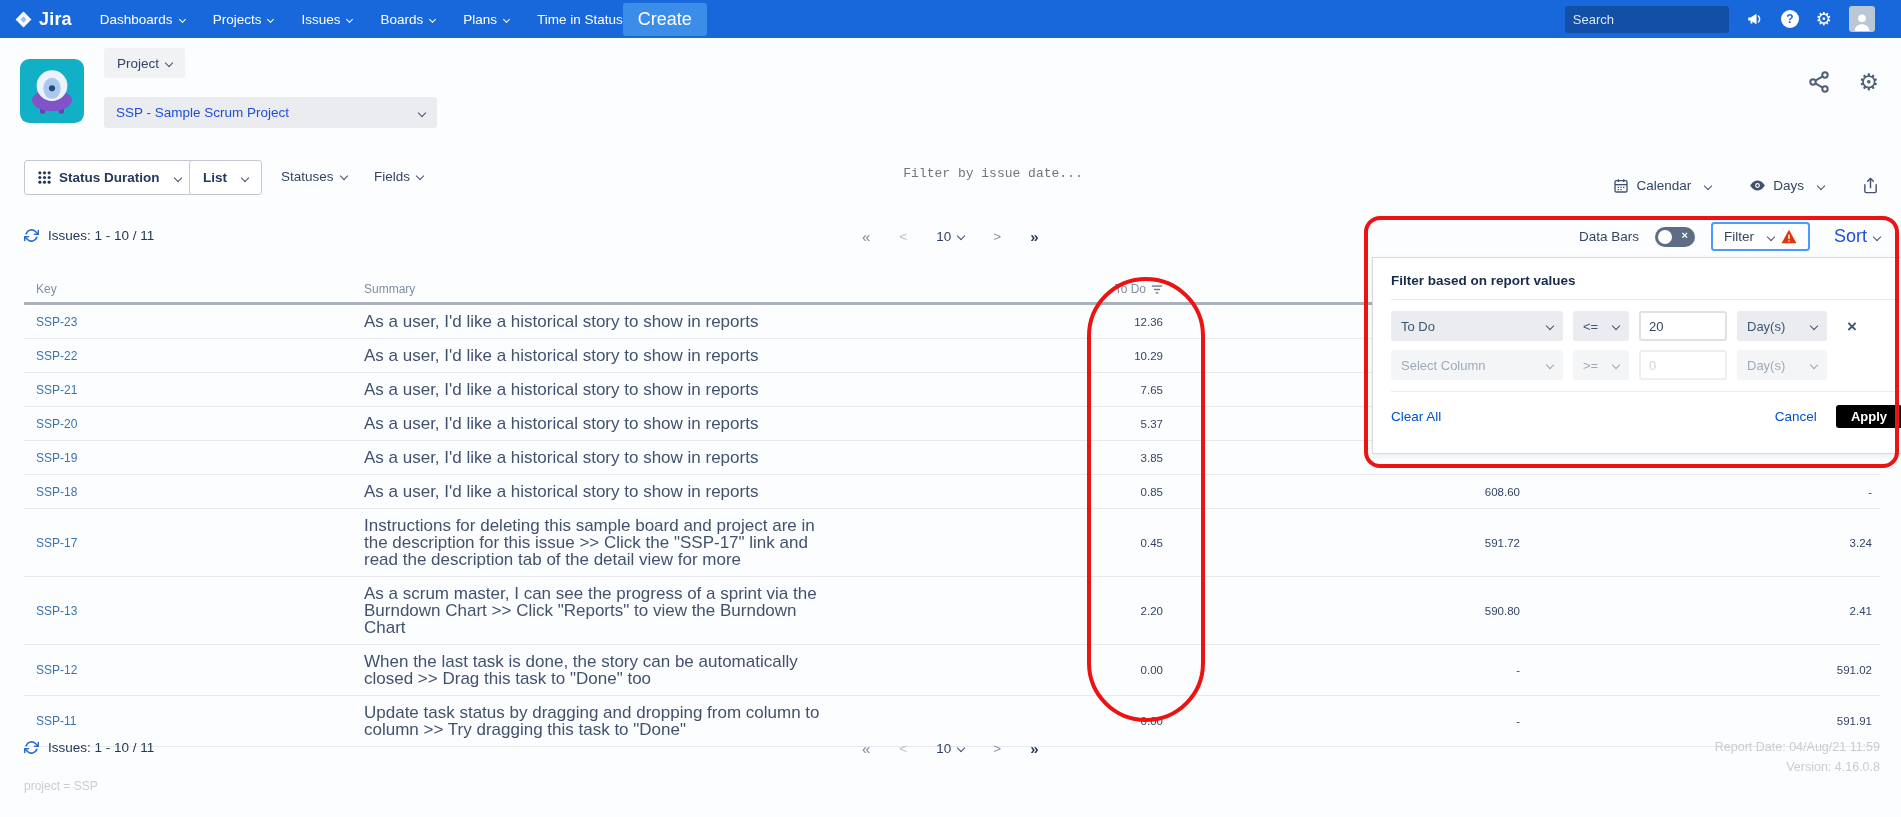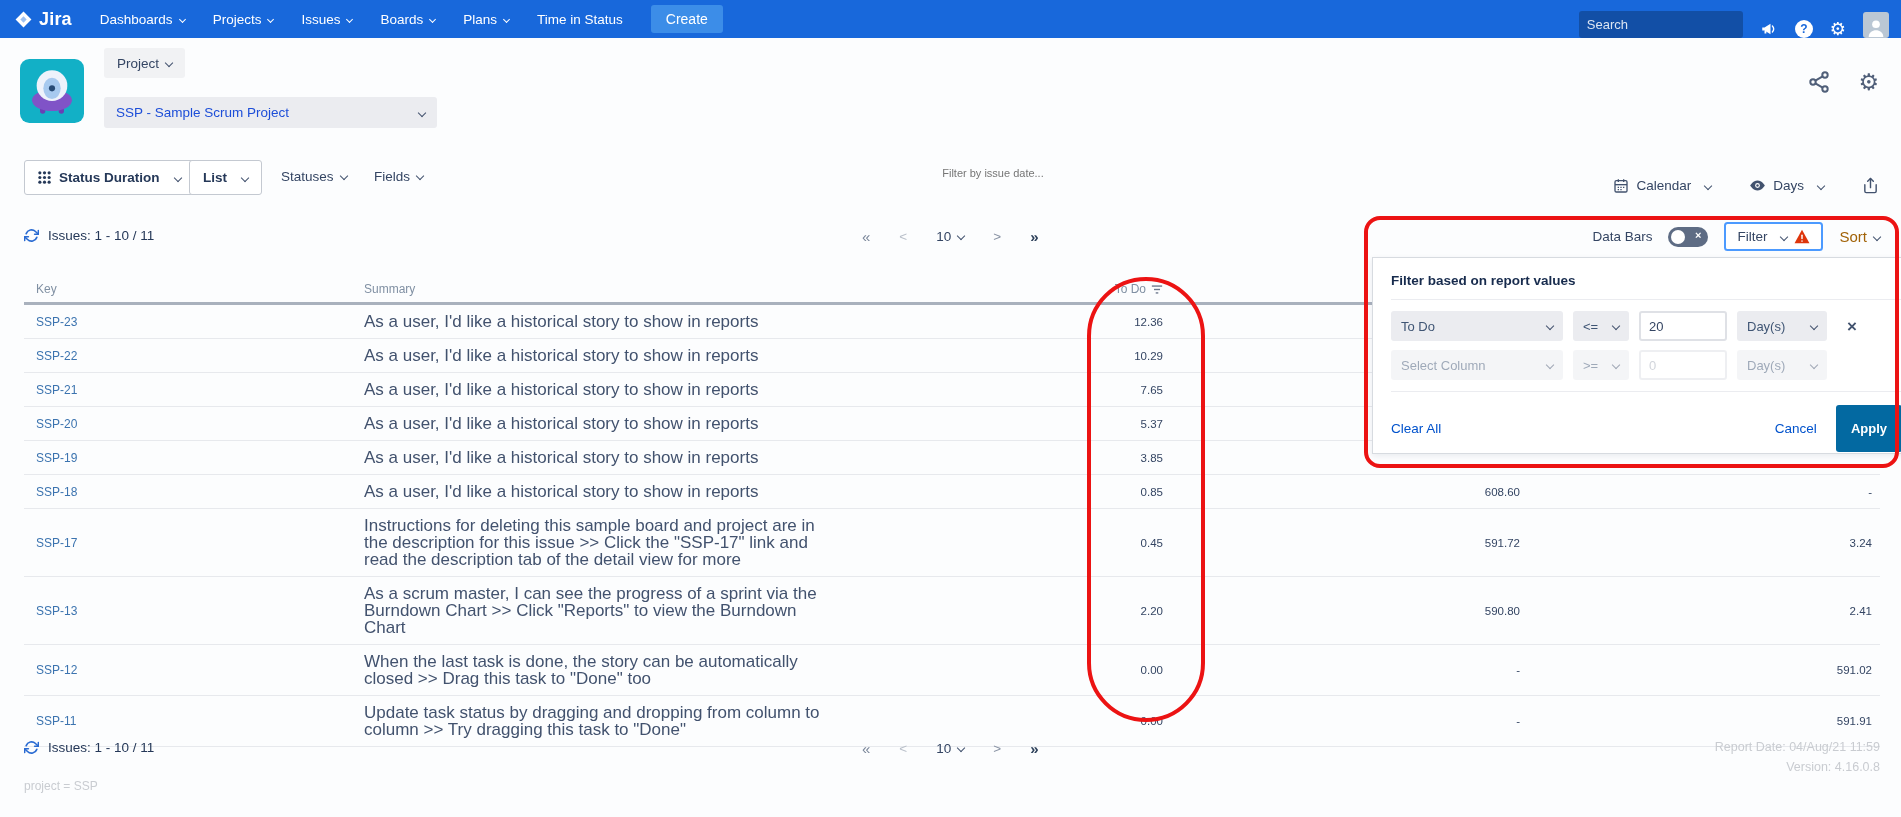--- a/index.html
+++ b/index.html
@@ -10,41 +10,41 @@
   
   .chv { display:inline-block; width:6px; height:6px; border-right:1.7px solid currentColor; border-bottom:1.7px solid currentColor; transform:rotate(45deg); margin-left:7px; vertical-align:2px; }
   .chv.sm { width:5px; height:5px; border-width:1.5px; }
   .chv.dk { border-color:#42526e; }
 
   
   .navbar { position:absolute; top:0; left:0; width:1901px; height:38px; background:#1868db; display:flex; align-items:center; padding:0 14px; color:#fff; z-index:30; }
   .brand { display:flex; align-items:center; gap:6px; font-size:18px; font-weight:bold; letter-spacing:.2px; }
   .nav-items { display:flex; align-items:center; gap:28px; margin-left:28px; font-size:13.5px; }
   .nav-item { cursor:pointer; white-space:nowrap; }
-  .create-btn { margin-left:28px; background:#3c8de8; color:#fff; font-size:14px; padding:6px 15px; border-radius:3px; border:none; cursor:pointer; }
-  .nb-right { position:absolute; right:12px; top:0; height:38px; display:flex; align-items:flex-end; gap:17px; }
+  .create-btn { background:#3c8de8; color:#fff; font-size:18px; padding:6px 15px; border-radius:3px; border:none; cursor:pointer; }
+  .nb-right { position:absolute; right:26px; top:0; height:38px; display:flex; align-items:center; gap:17px; }
   .nb-search { width:164px; height:27px; background:rgba(0,0,0,.24); border-radius:3px; display:flex; align-items:center; padding:0 8px; }
   .nb-search input { flex:1; background:transparent; border:none; outline:none; color:#fff; font-size:13px; font-family:inherit; }
   .nb-search input::placeholder { color:rgba(255,255,255,.85); }
   .help-circle { width:18px; height:18px; border-radius:50%; background:#fff; color:#1868db; font-weight:bold; font-size:12px; display:flex; align-items:center; justify-content:center; }
   .nb-gear { font-size:18px; color:#fff; line-height:1; }
   .nb-avatar { width:26px; height:26px; border-radius:3px; background:#bac7d4; display:flex; align-items:flex-end; justify-content:center; overflow:hidden; }
 
   
   .proj-avatar { left:20px; top:59px; width:64px; height:64px; }
   .chip { left:104px; top:48px; height:30px; background:#f1f2f4; border-radius:3px; display:inline-flex; align-items:center; padding:0 13px; font-size:13.5px; color:#344563; cursor:pointer; }
   .proj-select { left:104px; top:97px; width:333px; height:31px; background:#ebecf0; border-radius:3px; display:flex; align-items:center; justify-content:space-between; padding:0 12px; font-size:13.5px; color:#1d4ed8; cursor:pointer; }
   .hdr-icons { right:22px; top:70px; display:flex; gap:27px; align-items:center; color:#505f79; }
   .pg-gear { font-size:23px; color:#505f79; line-height:1; }
 
   
   .tb-btn { top:160px; height:35px; background:#fff; border:1px solid #c4c9d1; border-radius:3px; display:inline-flex; align-items:center; gap:8px; padding:0 13px; font-size:13.5px; font-weight:bold; color:#253858; cursor:pointer; }
   .tb-link { top:169px; font-size:13.5px; color:#344563; cursor:pointer; }
   .date-filter { left:878px; top:163px; width:230px; }
-  .date-filter input { width:100%; border:none; background:transparent; outline:none; text-align:center; font-size:11px; color:#8993a4; font-family:Liberation Sans, sans-serif; }
+  .date-filter input { width:100%; border:none; background:transparent; outline:none; text-align:center; font-size:13px; color:#8993a4; font-family:Liberation Mono, monospace; }
   .tb-right { right:22px; top:168px; height:35px; display:flex; align-items:center; gap:38px; }
   .tb-group { display:flex; align-items:center; gap:7px; font-size:13.5px; color:#344563; cursor:pointer; }
 
   
   .issues-bar { display:flex; align-items:center; gap:9px; font-size:13.5px; color:#253858; }
   .pager { display:flex; align-items:center; gap:29px; font-size:13.5px; }
   .pg-first { color:#7a869a; font-size:15px; cursor:pointer; }
   .pg-prev  { color:#b8bfc9; cursor:pointer; }
   .pg-page  { color:#344563; cursor:pointer; }
   .pg-next  { color:#8993a4; cursor:pointer; }
@@ -63,35 +63,35 @@
   .ttodo { padding-right:2px; }
   .tc5 { padding-right:8px; }
 
   
   .filter-row { top:222px; right:21px; display:flex; align-items:center; gap:16px; z-index:25; }
   .db-label { font-size:13.5px; color:#344563; }
   .toggle { width:40px; height:20px; border-radius:10px; background:#5e6c84; position:relative; cursor:pointer; }
   .toggle .knob { position:absolute; left:3px; top:3px; width:14px; height:14px; background:#fff; border-radius:50%; }
   .toggle .off-x { position:absolute; right:7px; top:2.5px; color:#fff; font-size:11px; font-weight:bold; }
   .filter-btn { border:2px solid #4c9aff; background:#fff; border-radius:3.5px; display:flex; align-items:center; gap:7px; padding:5px 11px; font-size:13.5px; color:#344563; cursor:pointer; }
-  .sort-btn { display:flex; align-items:center; font-size:15px; color:#a16207; cursor:pointer; }
+  .sort-btn { display:flex; align-items:center; font-size:18px; color:#1d4ed8; cursor:pointer;margin-left:8px; }
 
   .popup { left:1372px; top:257px; width:549px; height:197px; background:#fff; border:1px solid #d7dbe0; box-shadow:0 2px 6px rgba(9,30,66,.08); z-index:20; padding:15px 18px 14px 18px; }
   .popup h3 { font-size:13.5px; color:#172b4d; }
   .pp-div { border-top:1px solid #ebecf0; margin:11px 0 11px 0; }
   .pp-row { display:flex; align-items:center; gap:10px; margin-bottom:9px; }
   .pp-row.disabled { opacity:.5; }
   .psel { height:30px; background:#ebecf0; border-radius:3px; display:flex; align-items:center; justify-content:space-between; padding:0 10px; font-size:13px; color:#3f5574; cursor:pointer; }
   .psel.w-col { width:172px; } .psel.w-op { width:56px; } .psel.w-unit { width:90px; }
   .pp-input { width:88px; height:30px; border:2px solid #dfe1e6; border-radius:3px; font-size:13px; color:#344563; padding:0 8px; outline:none; font-family:inherit; }
   .pp-input.ghost { color:#a5adba; }
   .pp-x { margin-left:10px; font-size:17px; font-weight:bold; color:#42526e; cursor:pointer; line-height:1; }
   .pp-foot { display:flex; align-items:center; margin-top:13px; }
   .lnk { color:#0052cc; font-size:13.5px; cursor:pointer; text-decoration:none; }
-  .apply-btn { background:#0369a1; color:#fff; font-weight:bold; font-size:13px; border:none; border-radius:3px; padding:16px 15px; margin-left:19px; cursor:pointer; }
+  .apply-btn { background:#000000; color:#fff; font-weight:bold; font-size:13px; border:none; border-radius:3px; padding:4px 15px; margin-left:19px; cursor:pointer; }
 
   
   .red-rect { left:1364px; top:216px; width:535px; height:252px; border:4px solid #ec1313; border-radius:16px; z-index:50; pointer-events:none; }
   .red-oval { left:1087px; top:277px; width:118px; height:445px; border:4px solid #ec1313; border-radius:60px; z-index:50; pointer-events:none; }
 
   
   .ft-gray { color:#c9ccd1; font-size:12.5px; }
   .icon { display:inline-flex; }
 </style>
 </head>

